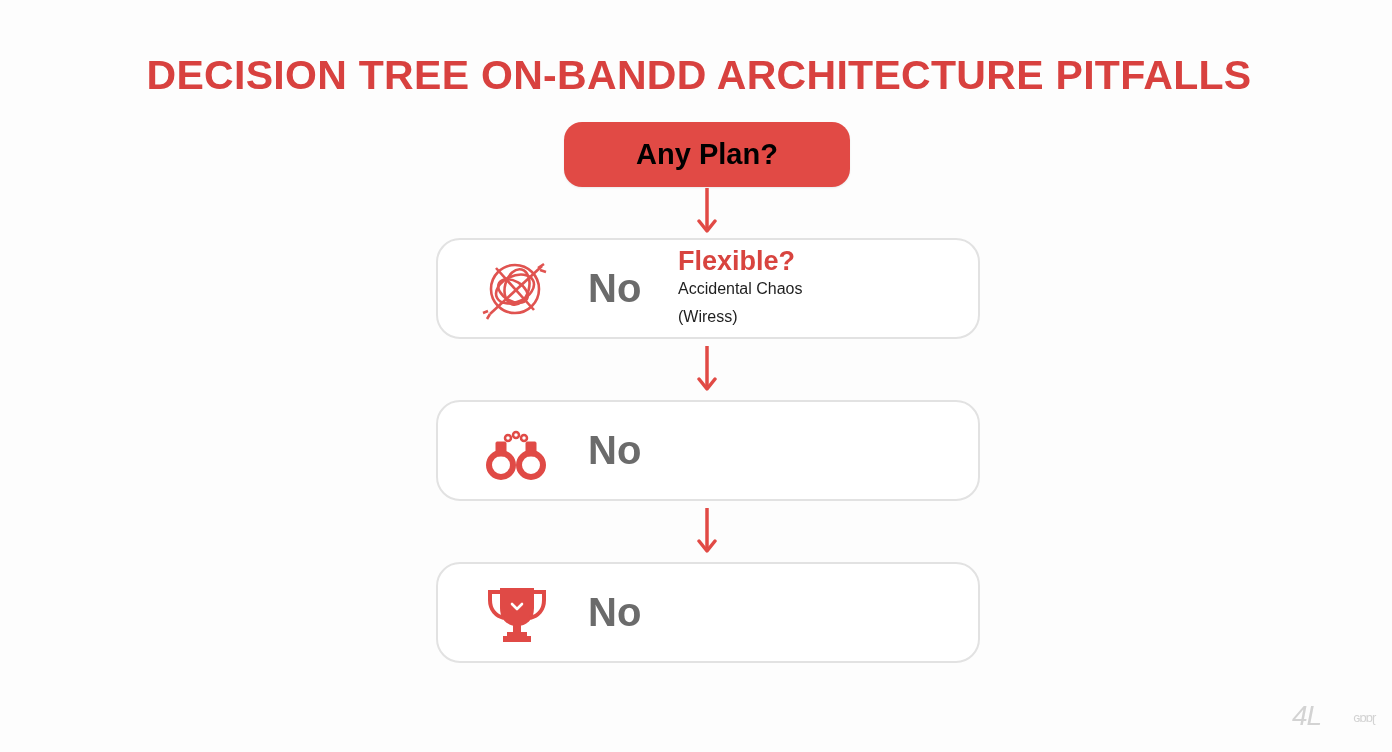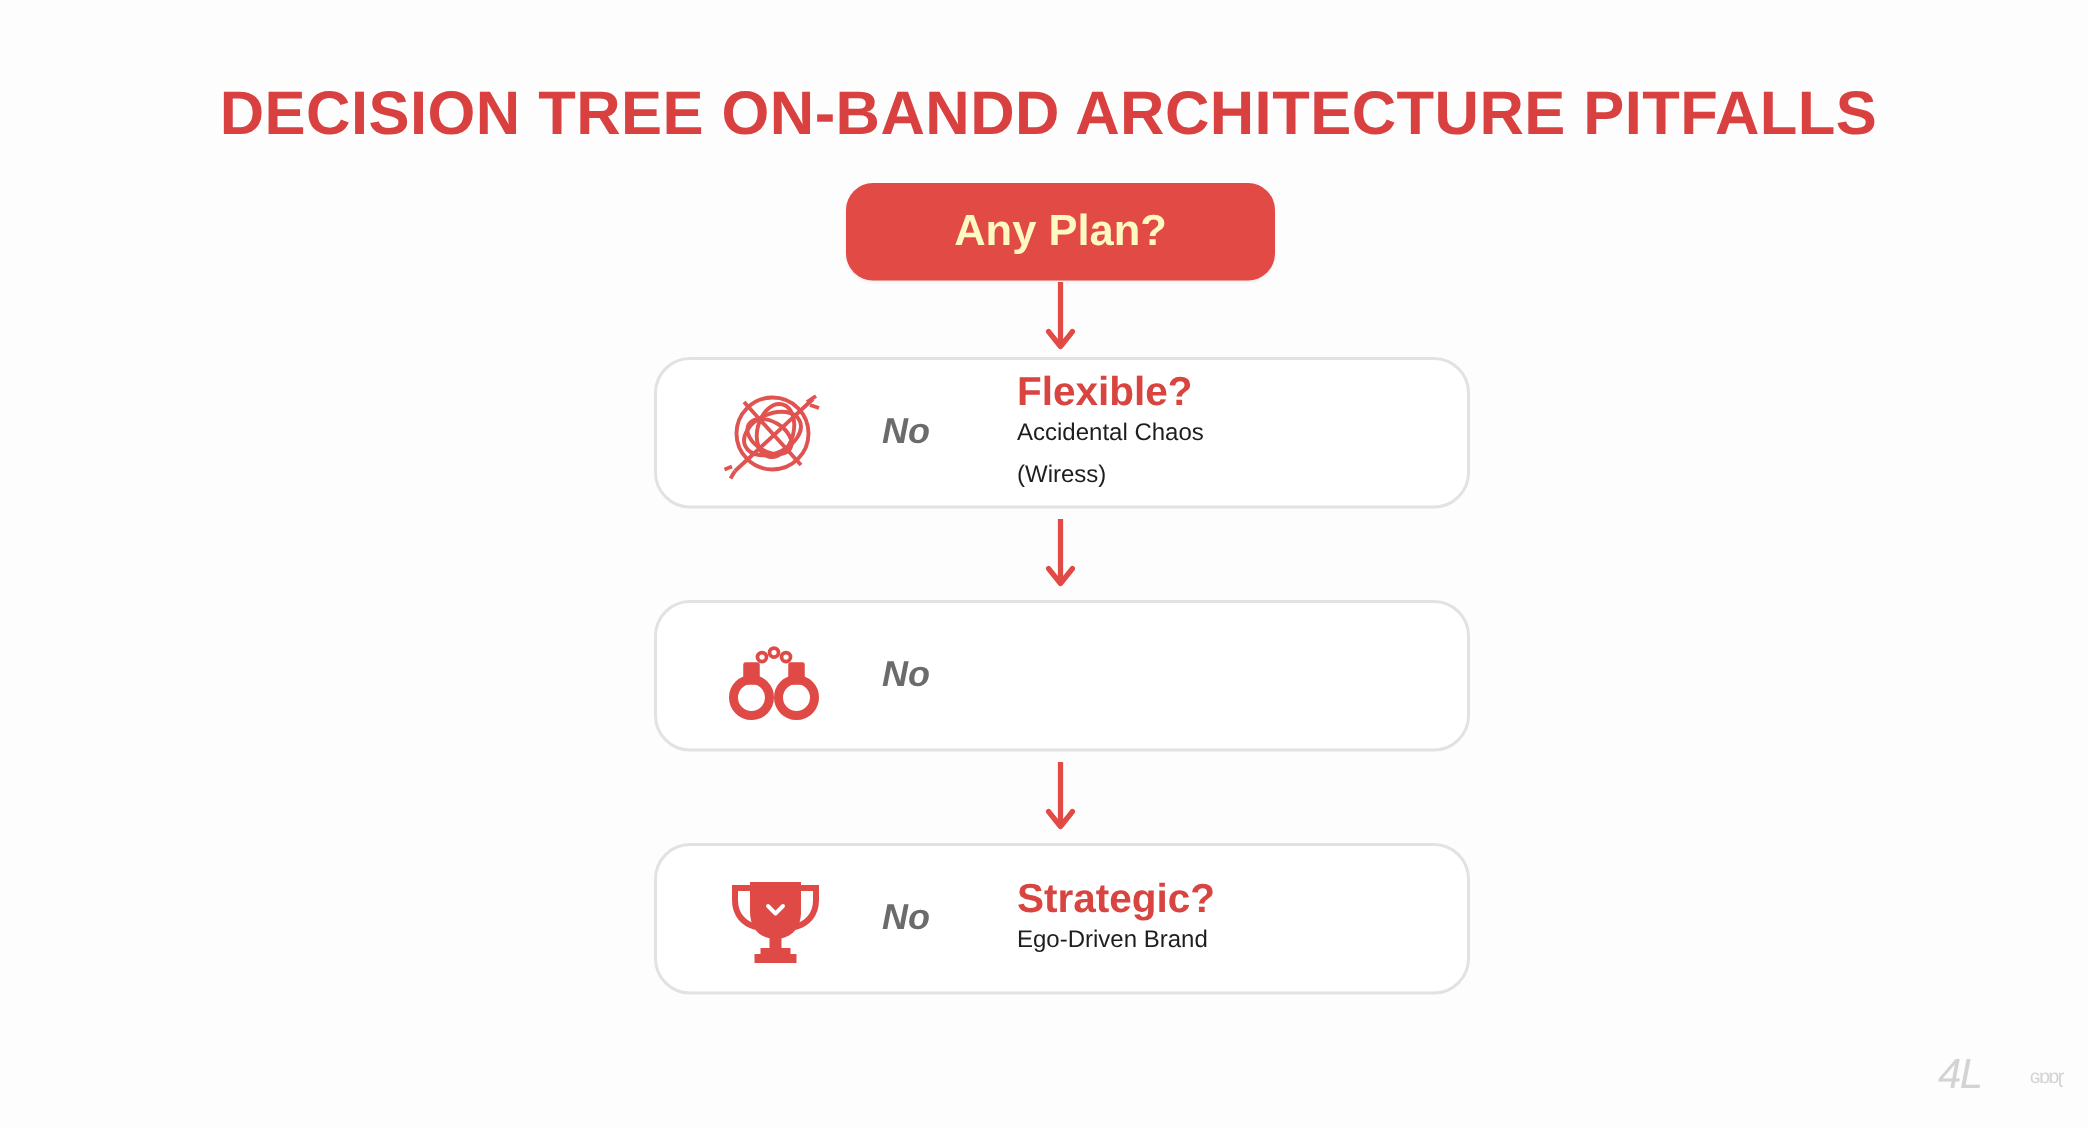--- a/index.html
+++ b/index.html
@@ -27,21 +27,21 @@
       white-space: nowrap;
     }
     .start-node {
       position: absolute;
       left: 564px;
       top: 122px;
       width: 286px;
       height: 65px;
       border-radius: 18px;
       background: #e14a45;
-      color: #fef9c3;
+      color: #000000;
       font-size: 29px;
       font-weight: 700;
       display: flex;
       align-items: center;
       justify-content: center;
       box-shadow: 0 1px 2px rgba(0,0,0,0.08);
     }
     .arrow {
       position: absolute;
       width: 20px;
@@ -63,24 +63,23 @@
       top: 50%;
       transform: translateY(-50%);
       width: 70px;
       height: 70px;
     }
     .card .no {
       position: absolute;
       left: 150px;
       top: 50%;
       transform: translateY(-52%);
-      font-size: 24px;
+      font-size: 40px;
       font-weight: 700;
       color: #6b6b6b;
-      font-style: italic;
     }
     .card .text {
       position: absolute;
       left: 240px;
       top: 50%;
       transform: translateY(-50%);
       line-height: 28px;
     }
     .card .q {
       display: block;
@@ -177,21 +176,17 @@
       <path d="M18 10 H52 V30 C52 42 44 48 35 48 C26 48 18 42 18 30 Z"></path>
       <path d="M18 14 H8 V22 C8 32 14 38 22 40" fill="none" stroke="#e04a46" stroke-width="4"></path>
       <path d="M52 14 H62 V22 C62 32 56 38 48 40" fill="none" stroke="#e04a46" stroke-width="4"></path>
       <rect x="31" y="47" width="8" height="8"></rect>
       <rect x="25" y="54" width="20" height="5"></rect>
       <rect x="21" y="58" width="28" height="6"></rect>
     </g>
     <polyline points="30,26 35,31 40,26" fill="none" stroke="#ffffff" stroke-width="2.6" stroke-linecap="round" stroke-linejoin="round"></polyline>
   </svg>
   <span class="no">No</span>
-  <div class="text">
-    <span class="q">Strategic?</span>
-    <span class="ans">Ego-Driven Brand</span>
-  </div>
 </div>
 
 <div class="watermark">
   <span>4L</span><small>ɢɒɒɽ</small>
 </div>
 
 </body></html>

